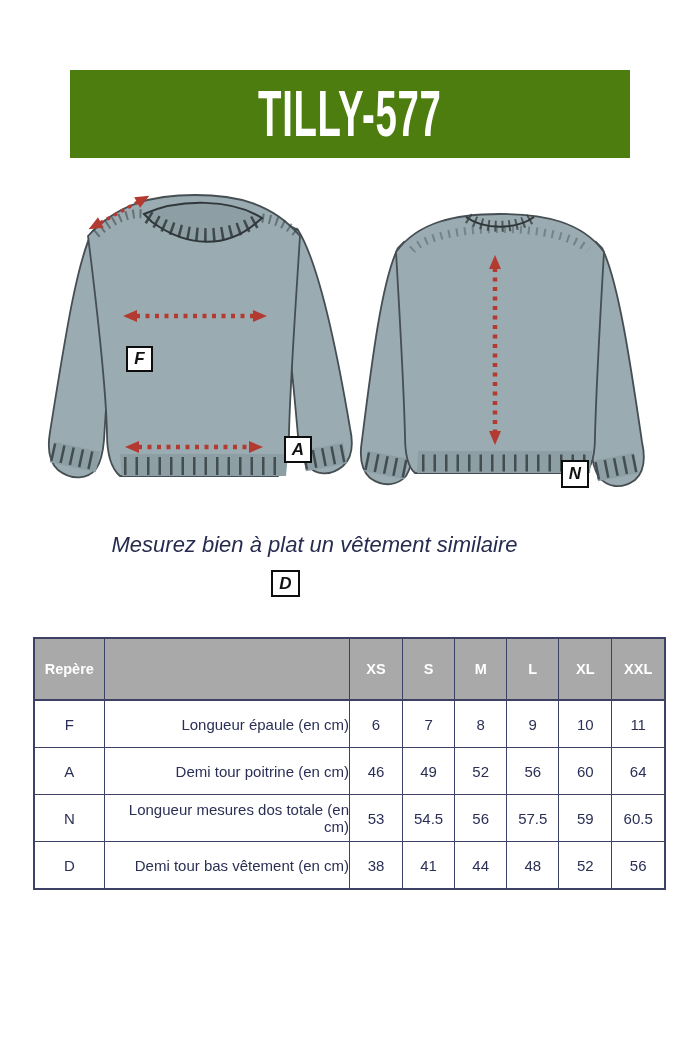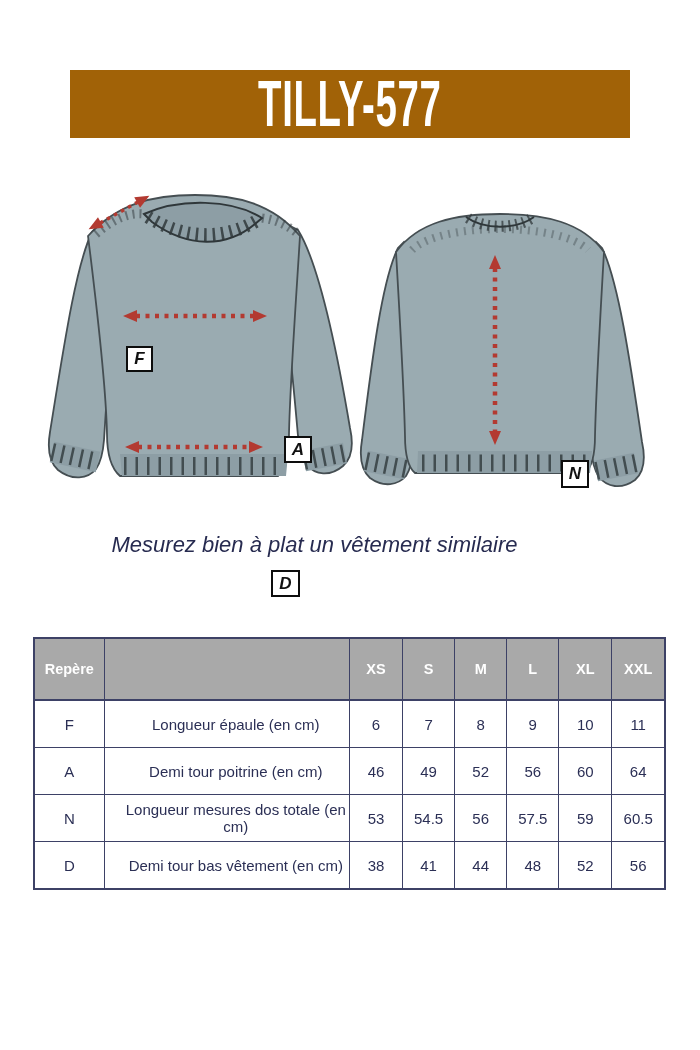--- a/index.html
+++ b/index.html
@@ -1,20 +1,20 @@
 <!DOCTYPE html>
 <html><head>
 <meta charset="utf-8">
 <style>
   html,body{margin:0;padding:0;background:#ffffff;}
   .page{position:relative;width:700px;height:1050px;background:#ffffff;overflow:hidden;
         font-family:"Liberation Sans", sans-serif;}
 
   
-  .banner{position:absolute;left:70px;top:70px;width:560px;height:68px;background:#a16207;
+  .banner{position:absolute;left:70px;top:70px;width:560px;height:88px;background:#4d7c0f;
           display:flex;align-items:center;justify-content:center;}
   .banner-title{color:#ffffff;font-weight:700;font-size:64px;line-height:1;
                 letter-spacing:1px;transform:scaleX(0.60);transform-origin:center center;
                 white-space:nowrap;}
 
   
   .diagram{position:absolute;left:40px;top:170px;width:625px;height:330px;}
   .marker-box{position:absolute;background:#ffffff;border:2.5px solid #0d0d0d;
               display:flex;align-items:center;justify-content:center;
               font-style:italic;font-weight:600;font-size:17px;color:#111;
@@ -29,21 +29,21 @@
            font-style:italic;font-weight:500;font-size:22px;line-height:27px;color:#272b50;}
 
   
   .size-table{position:absolute;left:33px;top:637px;width:633px;
               border-collapse:collapse;table-layout:fixed;
               border:2.5px solid #3d4166;color:#2b2f55;}
   .size-table th{background:#a9a9a9;color:#ffffff;font-weight:700;font-size:14.5px;
                  height:44px;border:1.6px solid #3d4166;text-align:center;padding:8px;}
   .size-table td{height:46px;border:1.6px solid #3d4166;text-align:center;
                  font-size:15px;padding:0;}
-  .size-table td.desc{text-align:center;padding-left:18px;}
+  .size-table td.desc{text-align:right;padding-left:18px;}
   .size-table thead tr{border-bottom:2px solid #3d4166;}
 </style>
 </head>
 <body>
 
 <div class="page">
 
   <div class="banner">
     <div class="banner-title">TILLY-577</div>
   </div>

